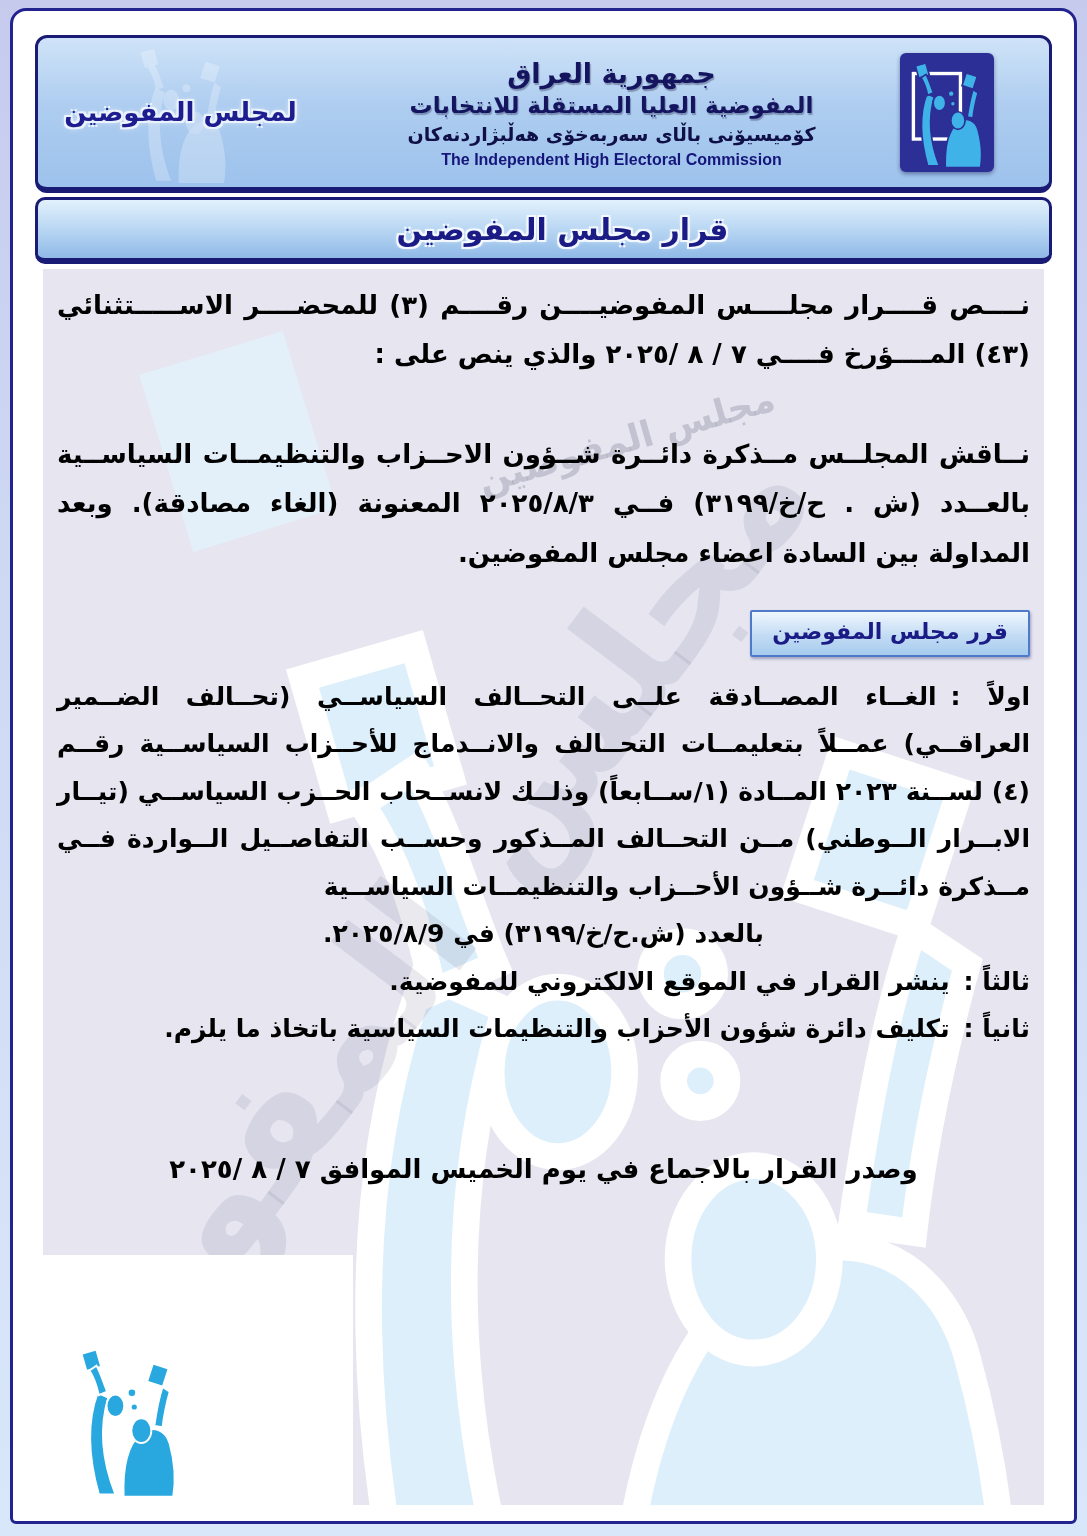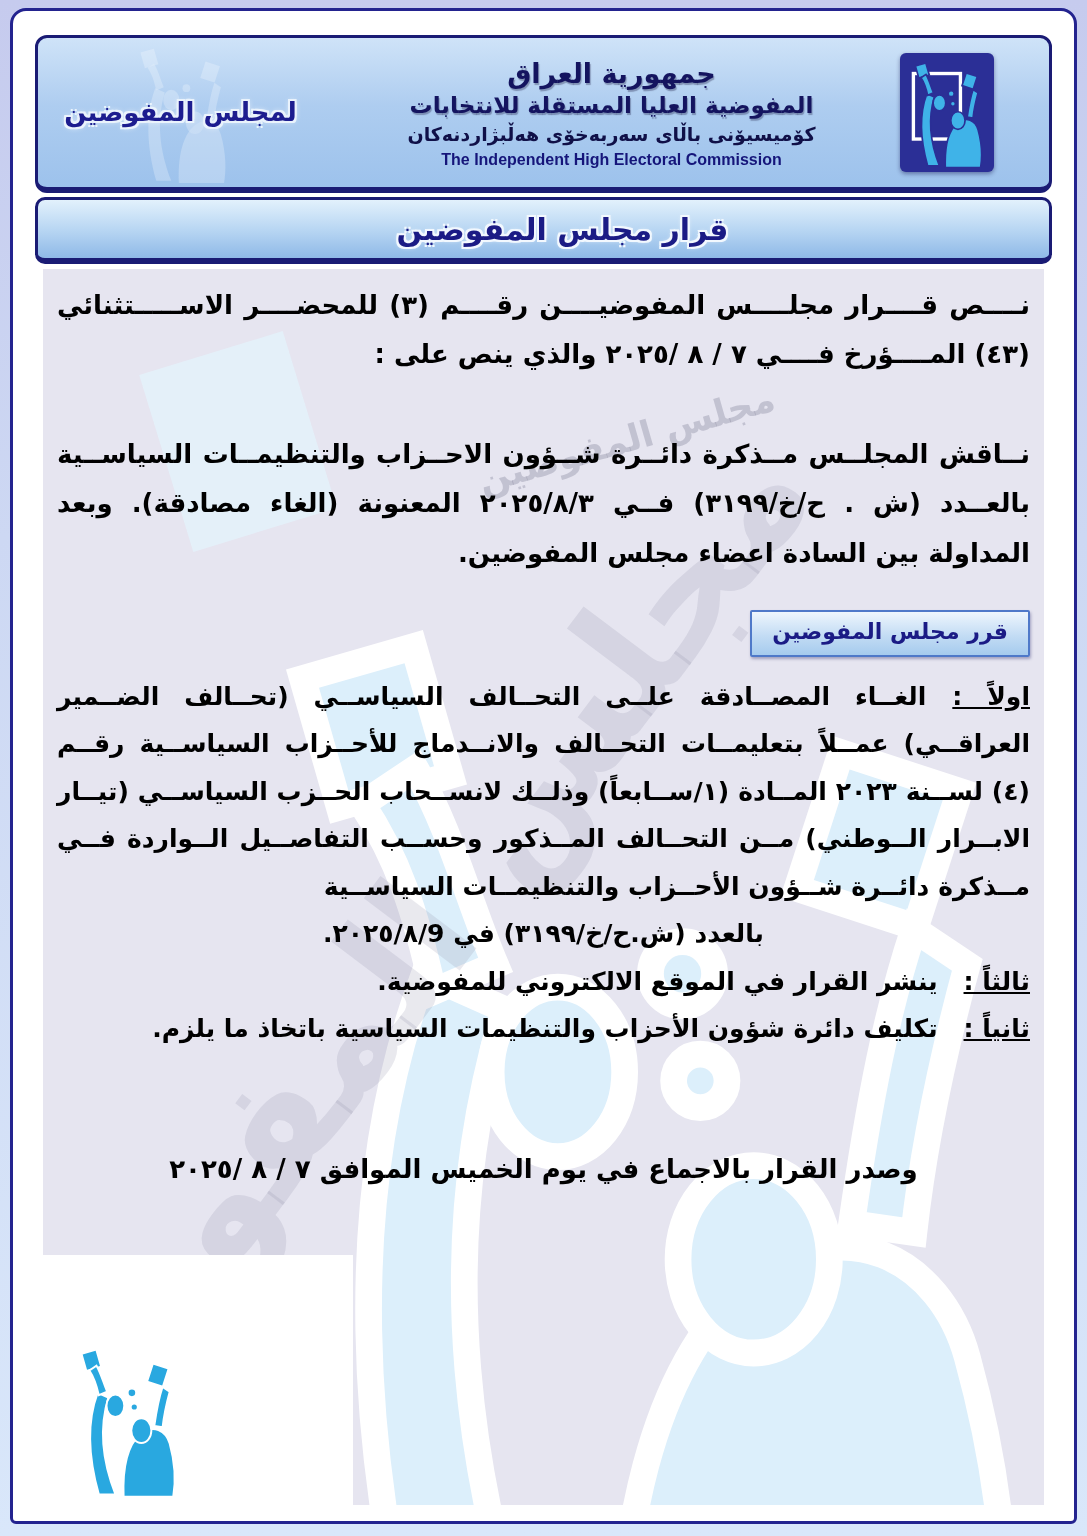--- a/index.html
+++ b/index.html
@@ -91,21 +91,21 @@
   .badge{
     display:inline-block;margin-left:2px;
     padding:6px 20px 8px 20px;
     background:linear-gradient(180deg,#eef6fd 0%,#c3dcf4 55%,#a6cbee 100%);
     border:2px solid #4f79c9;border-radius:2px;
     box-shadow:1px 2px 3px rgba(60,60,120,.4);
     font-size:22px;font-weight:bold;color:#1b1b85;line-height:1.3;
   }
   .items{margin-top:16px;}
   .item{margin:0;text-align:justify;text-align-last:right;font-size:25px;}
-  .item-label{margin-left:26px;text-decoration:underline;}
+  .item-label{margin-left:14px;}
   .item-tail{text-align:center;font-size:25px;}
   .closing{margin-top:92px;text-align:center;font-size:26px;}
 </style>
 </head>
 <body>
 
 <svg width="0" height="0" style="position:absolute">
   <defs>
     <g id="figures">
       <rect x="14" y="7" width="13" height="15" transform="rotate(-16 20 14)"></rect>

